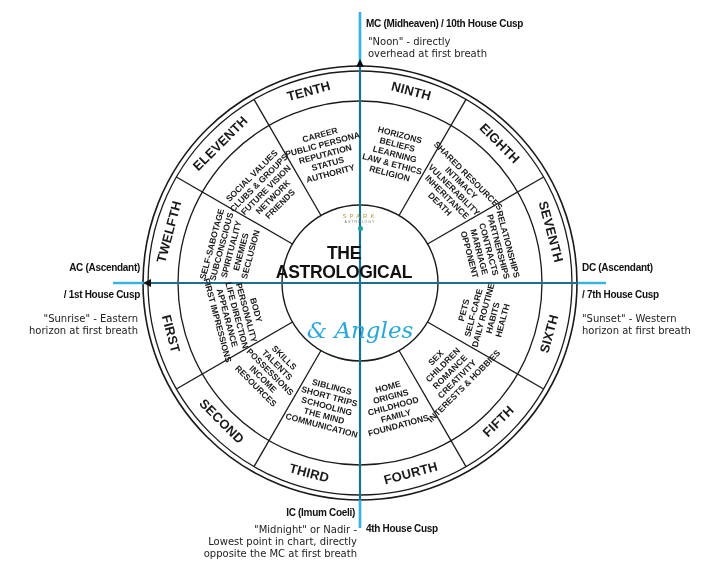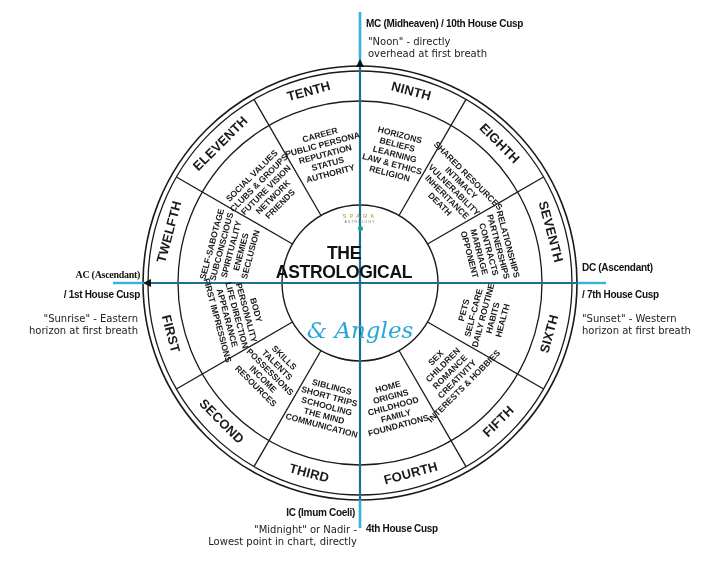--- a/index.html
+++ b/index.html
@@ -174,32 +174,33 @@
   <div>ASTROLOGICAL</div>
 </div>
 <div class="center-accent">&amp; Angles</div>
 
 <div class="angle-title" style="left:366px; top:18px;">MC (Midheaven) / 10th House Cusp</div>
 <div class="angle-desc" style="left:368px; top:36px;">
   <div>"Noon" - directly</div>
   <div>overhead at first breath</div>
 </div>
 
-<div class="angle-title right" style="right:580px; top:269px;font-family:Liberation Serif, serif;">AC (Ascendant)</div>
+<div class="angle-title right" style="right:580px; top:262px;">AC (Ascendant)</div>
 <div class="angle-title right" style="right:580px; top:289px;">/ 1st House Cusp</div>
 <div class="angle-desc right" style="right:582px; top:313px;">
   <div>"Sunrise" - Eastern</div>
   <div>horizon at first breath</div>
 </div>
 
 <div class="angle-title" style="left:582px; top:262px;">DC (Ascendant)</div>
 <div class="angle-title" style="left:582px; top:289px;">/ 7th House Cusp</div>
 <div class="angle-desc" style="left:582px; top:313px;">
   <div>"Sunset" - Western</div>
   <div>horizon at first breath</div>
 </div>
 
 <div class="angle-title right" style="right:365px; top:507px;">IC (Imum Coeli)</div>
 <div class="angle-title" style="left:366px; top:507px;margin-top:16px;">4th House Cusp</div>
 <div class="angle-desc right" style="right:363px; top:524px;">
   <div>"Midnight" or Nadir -</div>
   <div>Lowest point in chart, directly</div>
+  <div>opposite the MC at first breath</div>
 </div>
 
 </body></html>

